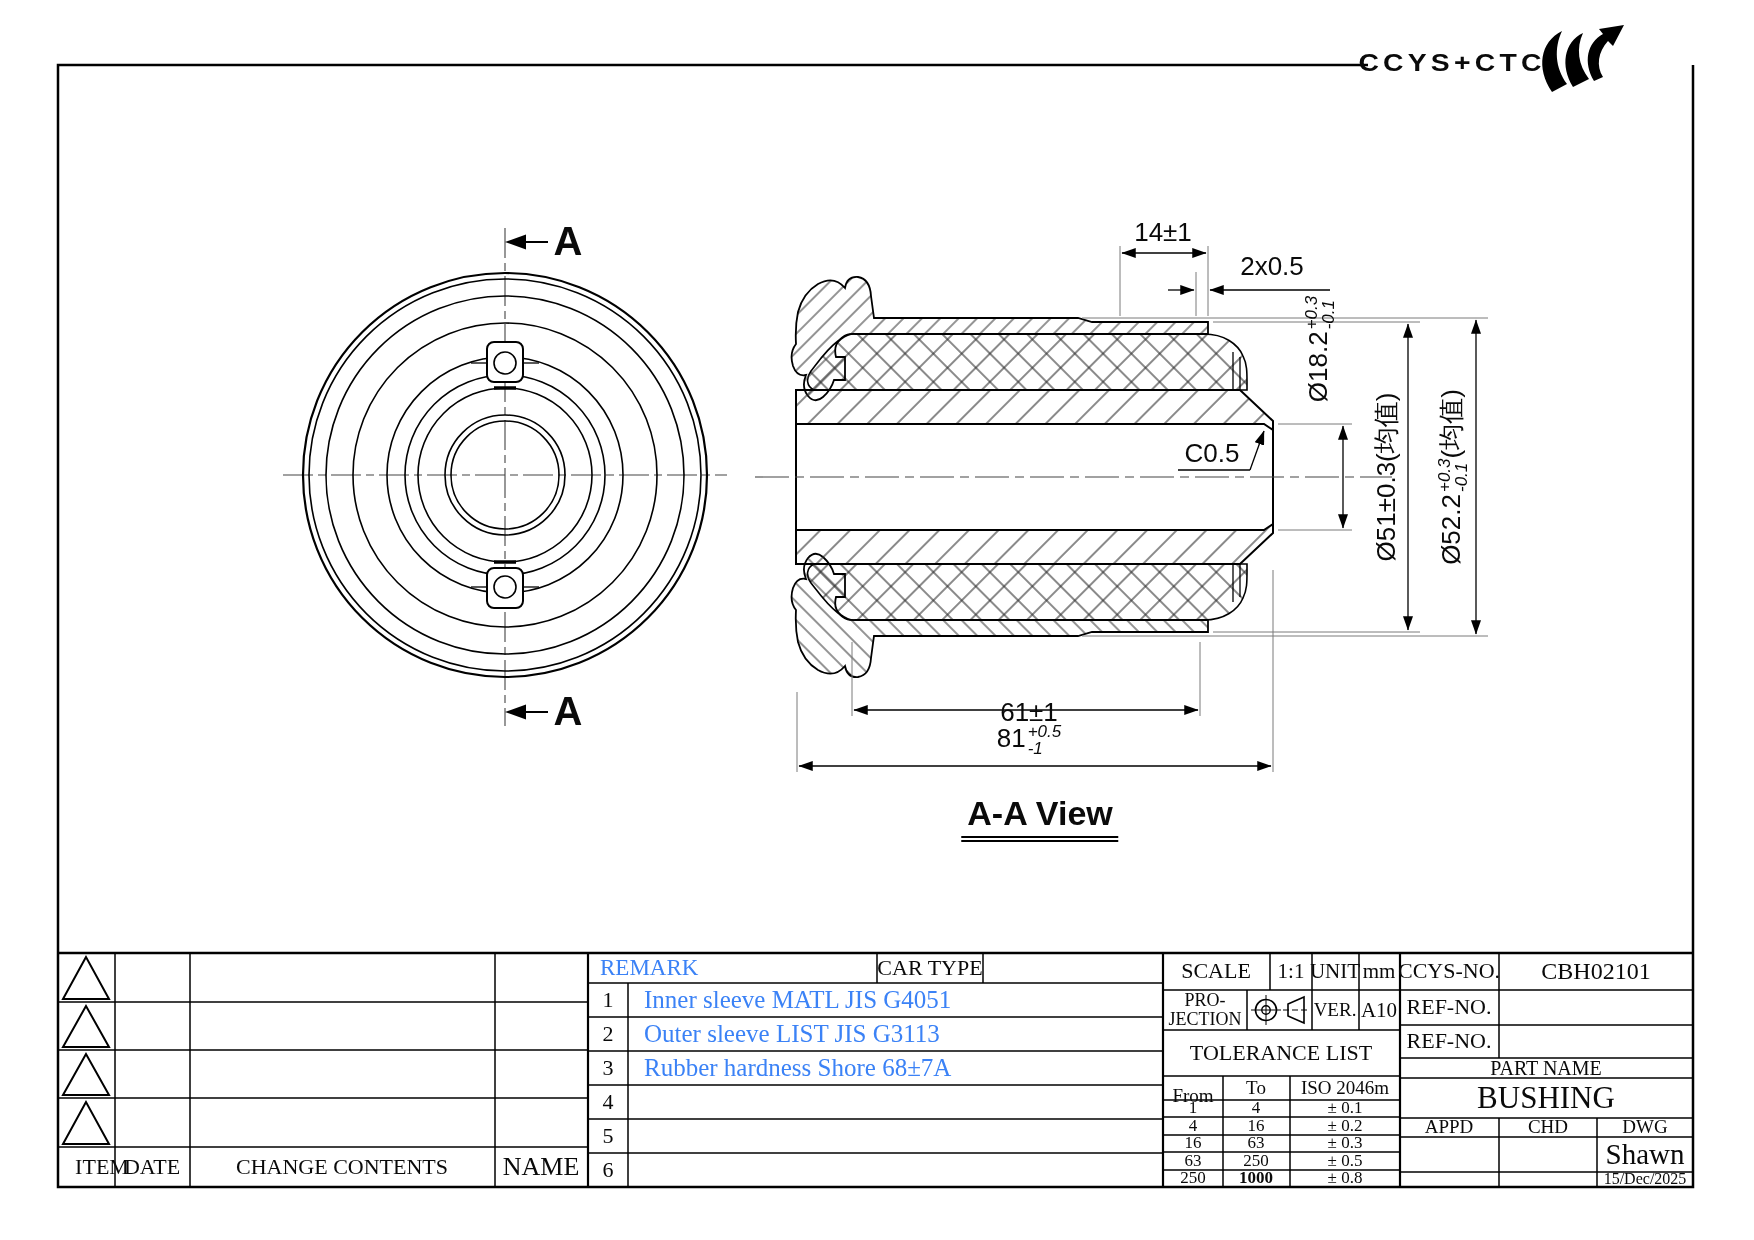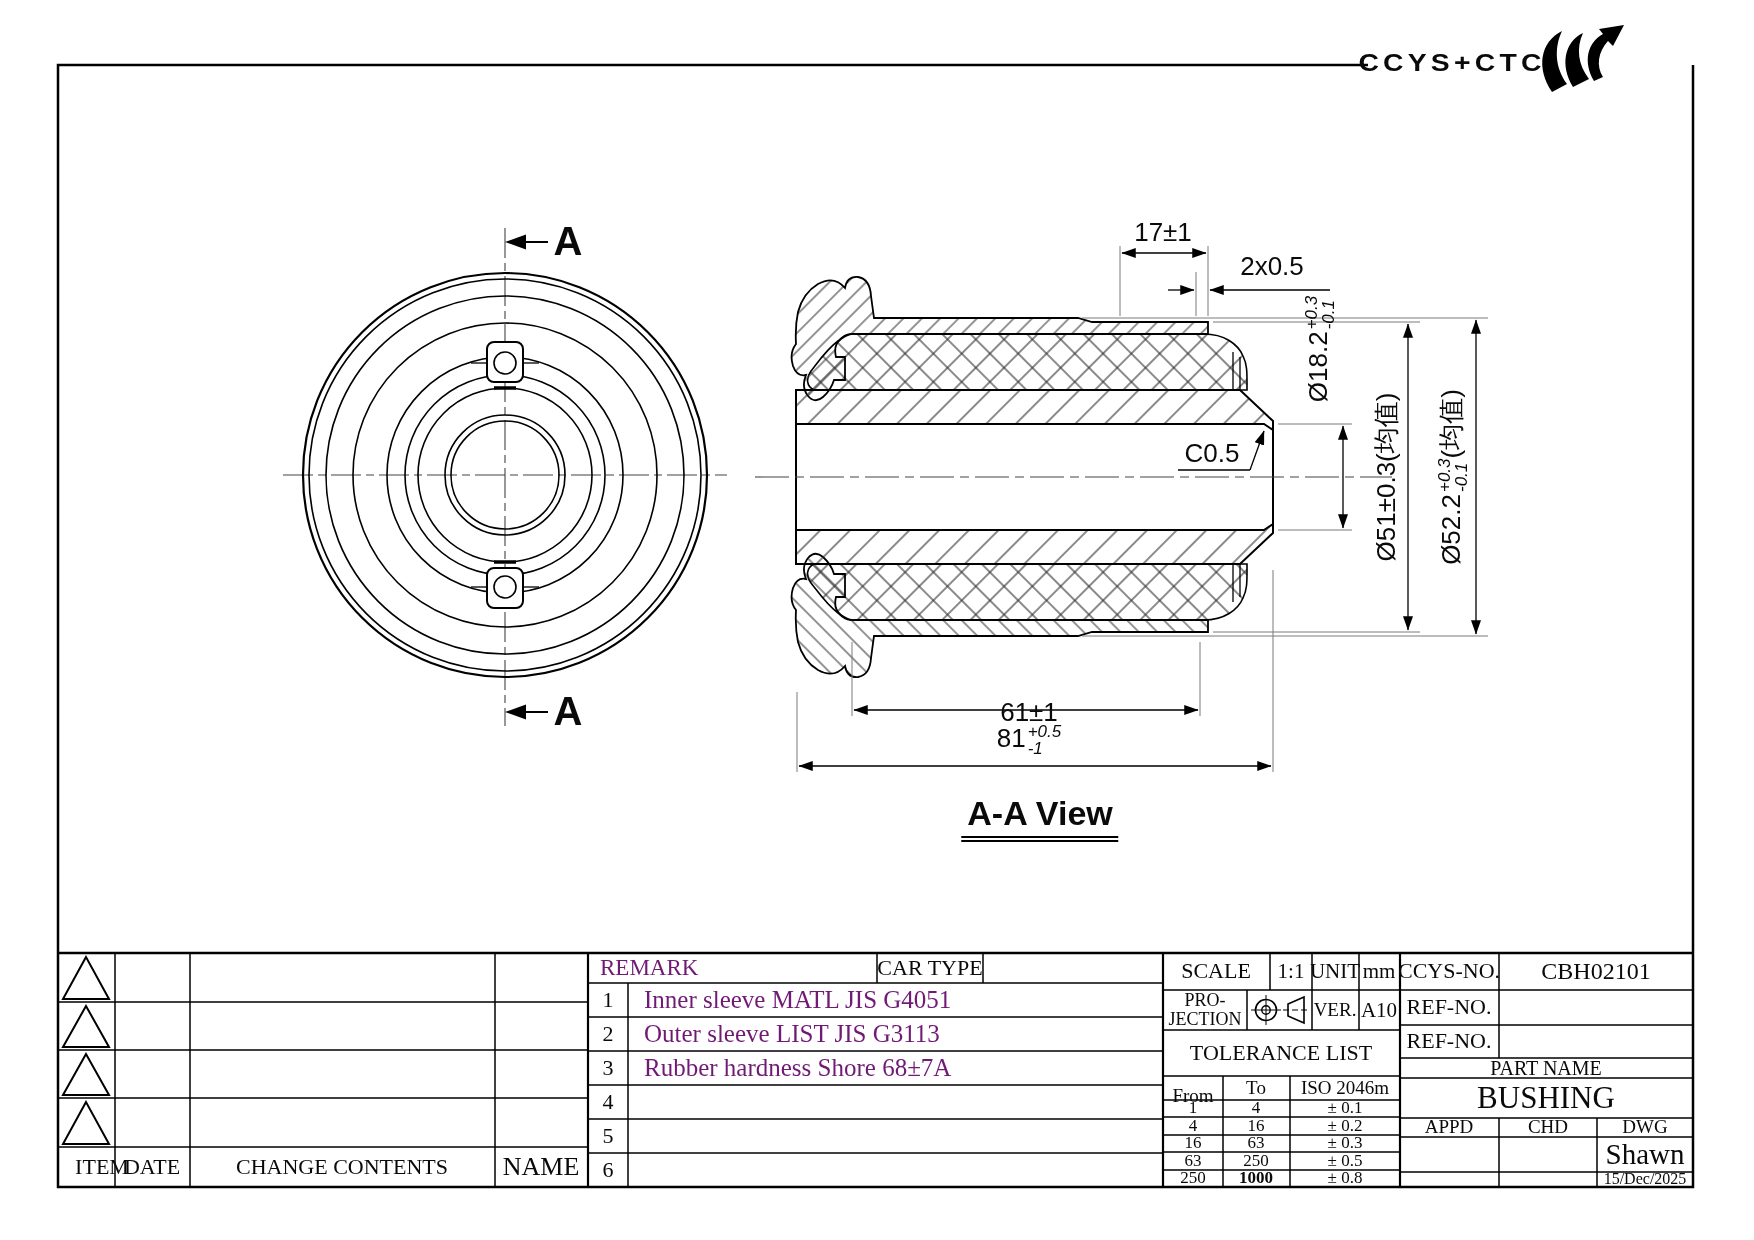--- a/index.html
+++ b/index.html
@@ -1,20 +1,20 @@
 <!DOCTYPE html>
 <html><head>
 <meta charset="utf-8">
 <style>
   html,body{margin:0;padding:0;background:#fff;}
   #stage{position:relative;width:1754px;height:1240px;background:#ffffff;overflow:hidden;
          font-family:"Liberation Serif", serif;color:#000;}
   #lines{position:absolute;left:0;top:0;}
   .t{position:absolute;white-space:nowrap;transform:translate(-50%,-50%);color:#0a0a0a;}
-  .lt{position:absolute;white-space:nowrap;transform:translateY(-50%);color:#701a75;}
+  .lt{position:absolute;white-space:nowrap;transform:translateY(-50%);color:#3b82f6;}
   .dim{font-family:"Liberation Sans", sans-serif;font-size:26px;}
   .dimv{transform:translate(-50%,-50%) rotate(-90deg);}
   .tolstack{display:inline-flex;flex-direction:column;font-size:17px;line-height:1.02;
             vertical-align:middle;margin-left:2px;font-style:normal;}
   .seclabel{font-family:"Liberation Sans", sans-serif;font-size:40px;font-weight:bold;}
   .aaview{font-family:"Liberation Sans", sans-serif;font-size:34px;font-weight:bold;
           border-bottom:6px double #000;padding:0 6px 3px 6px;}
   .logo{font-family:"Liberation Sans", sans-serif;font-size:27px;font-weight:bold;
         letter-spacing:4px;transform:translate(-50%,-50%) scale(1.05,0.9);}
 </style>
@@ -203,21 +203,21 @@
     <path d="M1573,87 C1560,66 1564,42 1583,33 C1576,48 1578,65 1589,79 Z"></path>
     <path d="M1594,81 C1583,62 1587,43 1603,34 L1599,29 L1624,25 L1613,46 L1608,41 C1598,52 1596,66 1603,77 Z"></path>
   </g>
 </svg>
 
 <div class="t logo" style="left:1452px;top:63px;">CCYS+CTC</div>
 
 <div class="t seclabel" style="left:568px;top:241px;">A</div>
 <div class="t seclabel" style="left:568px;top:711px;">A</div>
 
-<div class="t dim" style="left:1163px;top:232px;">17±1</div>
+<div class="t dim" style="left:1163px;top:232px;">14±1</div>
 <div class="t dim" style="left:1272px;top:266px;">2x0.5</div>
 
 <div class="t dim dimv" style="left:1320px;top:349px;">
   <span>Ø18.2</span><span class="tolstack">
         <i>+0.3</i>
         <i>-0.1</i>
       </span>
 </div>
 
 <div class="t dim" style="left:1212px;top:453px;">C0.5</div>

